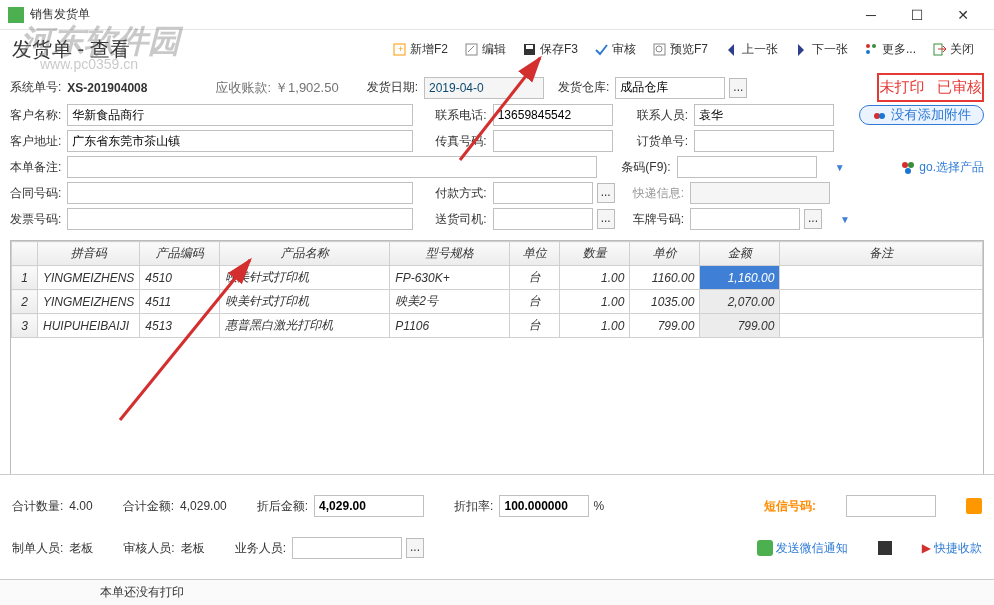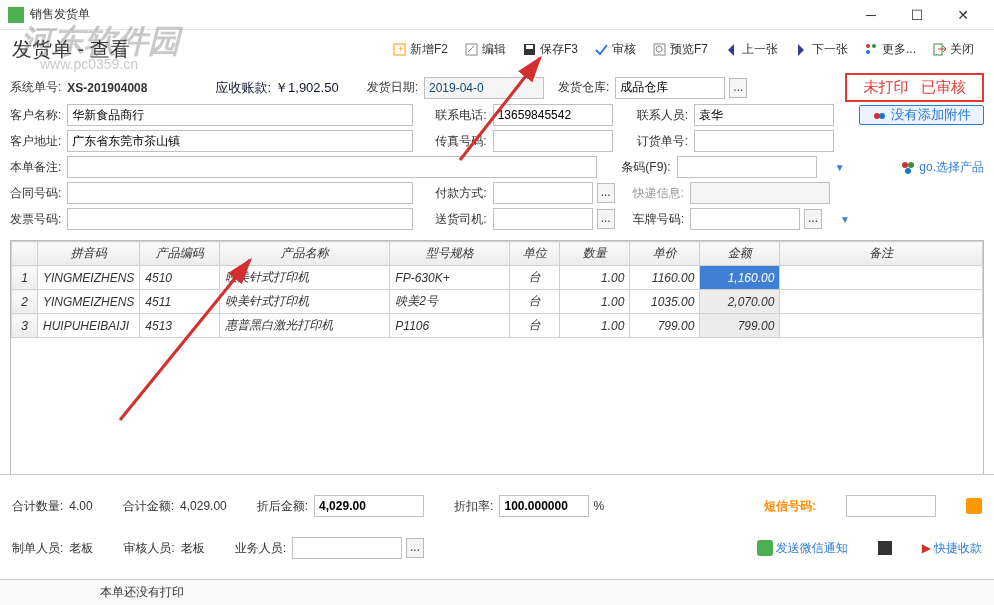--- a/index.html
+++ b/index.html
@@ -23,27 +23,27 @@
     .tool-btn { display: flex; align-items: center; gap: 3px; padding: 4px 8px; cursor: pointer; font-size: 12px; }
     
     
     .form-area { padding: 4px 10px; }
     .form-row { display: flex; align-items: center; min-height: 26px; gap: 4px; }
     .label { width: auto; white-space: nowrap; color: #333; padding-right: 2px; }
     .input { border: 1px solid #c0c0c0; height: 22px; padding: 0 4px; font-size: 12px; background: #fff; }
     .input-sm { width: 100px; }
     .input-lg { width: 346px; }
     .readonly { background: #f5f5f5; color: #0c4a6e; }
-    .receivable { color: #0f172a; font-size: 13px; }
-    
-    
-    .status-box { border: 2px solid #e53935; padding: 3px 16px; color: #e53935; font-size: 15px; margin-left: auto; white-space: nowrap; }
-    
-    
-    .blue-btn { border: 1px solid #2e7bd6; background: #eaf3ff; color: #2e7bd6; padding: 0 12px; border-radius: 2px; cursor: pointer; display: flex; align-items: center; gap: 4px; }
+    .receivable { color: #737373; font-size: 13px; }
+    
+    
+    .status-box { border: 2px solid #e53935; padding: 3px 0; color: #e53935; font-size: 15px; margin-left: auto; white-space: nowrap; }
+    
+    
+    .blue-btn { border: 1px solid #2e7bd6; background: #eaf3ff; color: #2e7bd6; padding: 0 12px; border-radius: 14px; cursor: pointer; display: flex; align-items: center; gap: 4px; }
     .link-btn { color: #2e7bd6; cursor: pointer; display: flex; align-items: center; gap: 3px; }
     
     
     .grid { border: 1px solid #bbb; margin: 4px 10px; }
     .grid table { width: 100%; border-collapse: collapse; font-style: italic; }
     .grid th, .grid td { border: 1px solid #d0d0d0; padding: 3px 5px; font-size: 12px; height: 22px; }
     .grid th { background: linear-gradient(#fafafa,#ececec); font-weight: normal; text-align: center; }
     .grid td { background: #fff; }
     .grid .row-num { width: 26px; text-align: center; background: linear-gradient(#fafafa,#ececec); }
     .grid .num-cell { text-align: right; }

